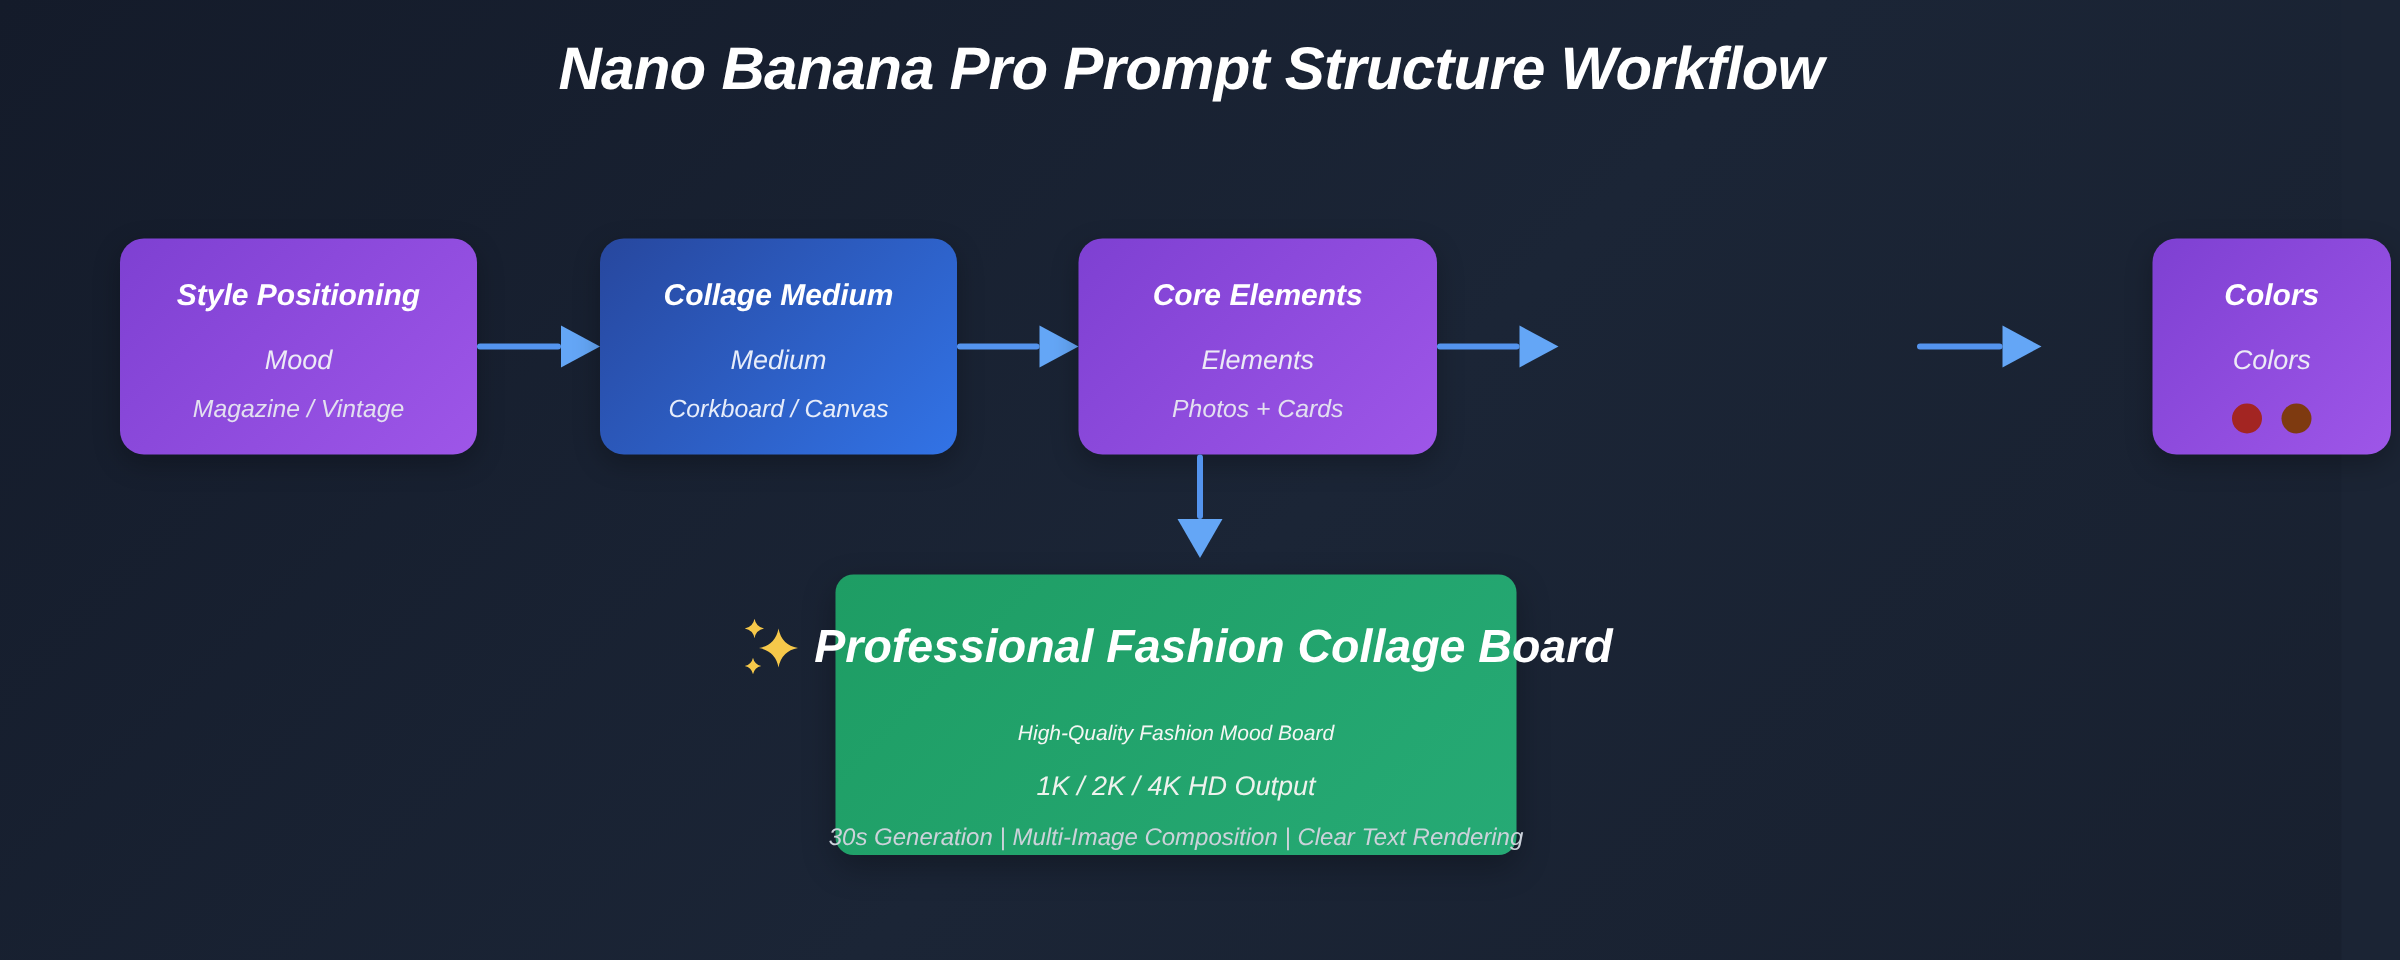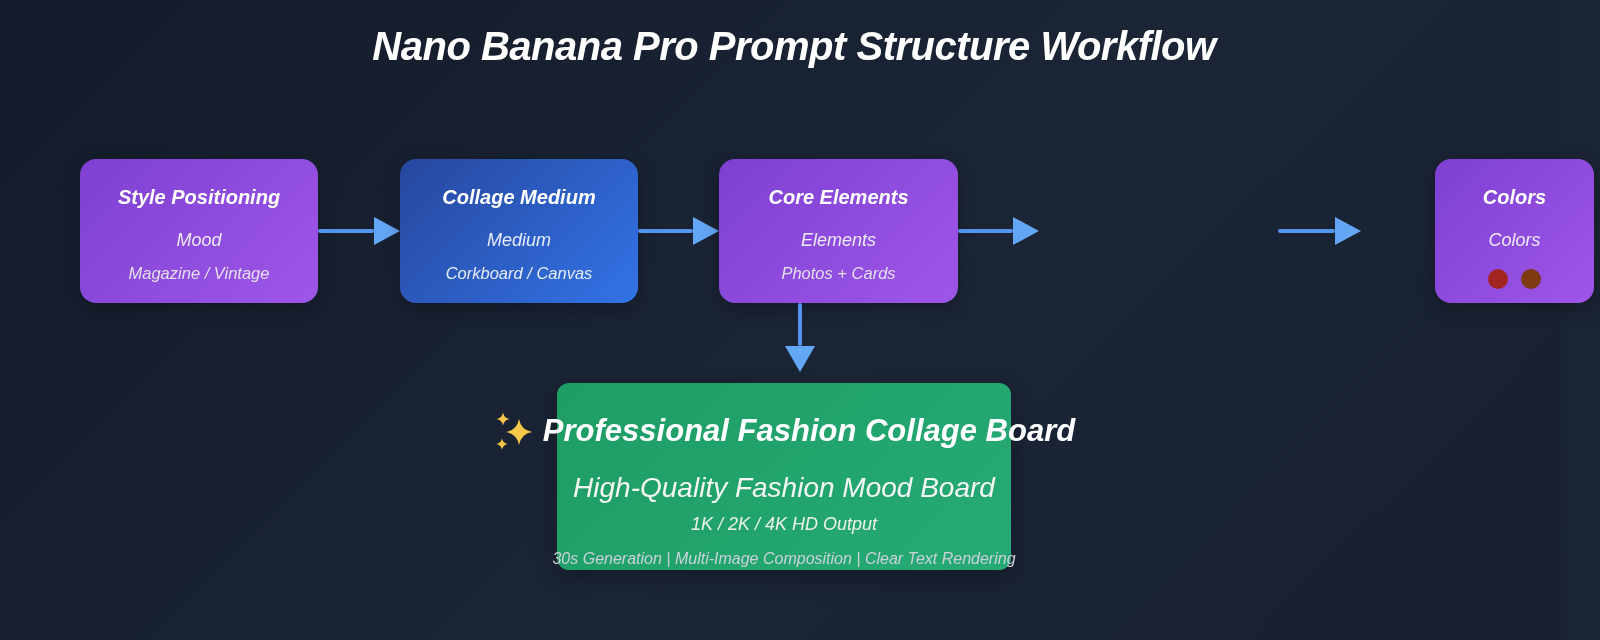--- a/index.html
+++ b/index.html
@@ -57,21 +57,21 @@
     border-radius:12px;
     background: linear-gradient(135deg,#1e9d64 0%, #26aa75 100%);
     display:flex; flex-direction:column; align-items:center;
     padding-top:26px;
     box-shadow: 0 8px 22px rgba(0,0,0,0.28);
   }
   .result-title-row {
     display:flex; align-items:center; gap:10px; white-space:nowrap;
     font-size:31px; font-weight:700; line-height:34px; color:#ffffff;
   }
-  .result-sub  { margin-top:22px; font-size:28px;   line-height:26px; color:#f4f6f3; white-space:nowrap; }
+  .result-sub  { margin-top:22px; font-size:14px;   line-height:26px; color:#f4f6f3; white-space:nowrap; }
   .result-out  { margin-top:12px; font-size:18px;   line-height:22px; color:#eef2ed; white-space:nowrap; }
   .result-foot { margin-top:14px; font-size:16px; line-height:19px; color:#ccd2da; white-space:nowrap; }
   .sparkles { width:40px; height:44px; flex:0 0 auto; }
 </style>
 </head>
 <body>
 
 <div class="canvas">
 
   <div class="page-title">Nano Banana Pro Prompt Structure Workflow</div>

